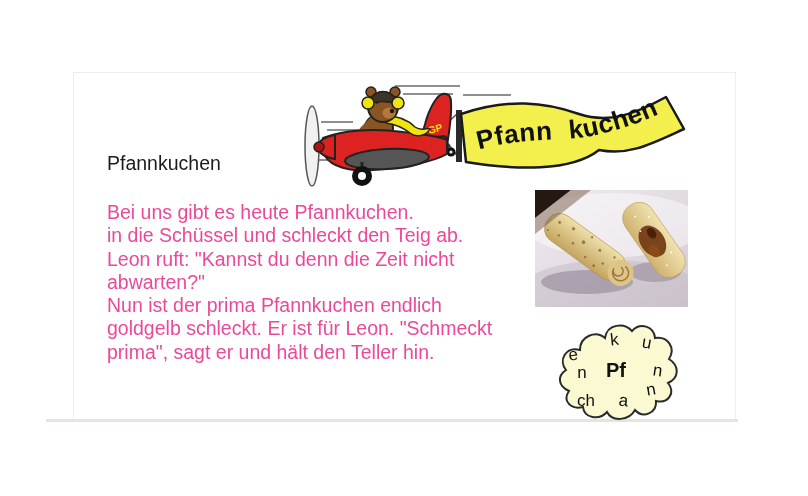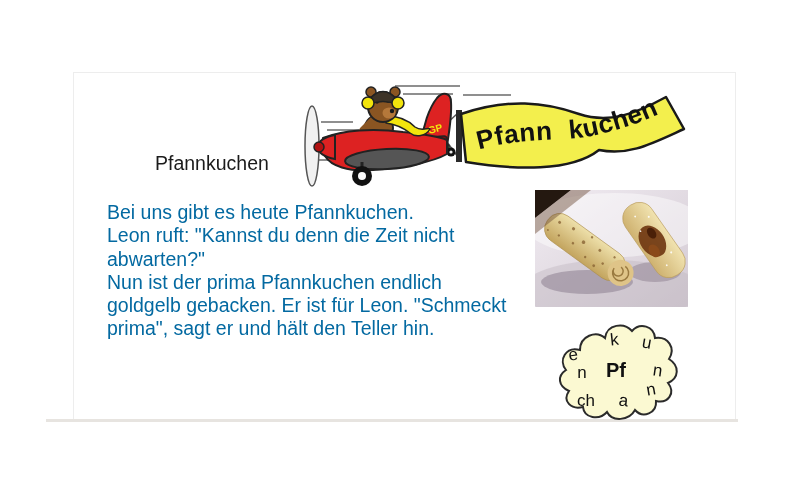--- a/index.html
+++ b/index.html
@@ -1,43 +1,44 @@
 <!DOCTYPE html>
 <html><head>
 <meta charset="utf-8">
 <style>
   html,body{margin:0;padding:0;background:#ffffff;}
   body{font-family:"Liberation Sans", sans-serif;}
   .stage{position:relative;width:808px;height:496px;background:#ffffff;overflow:hidden;}
   .card{position:absolute;left:73px;top:72px;width:661px;height:347px;background:#ffffff;border:1px solid #ededed;}
   .bottom-rule{position:absolute;left:46px;top:419px;width:692px;height:3px;background:#e7e4e0;}
-  .title{position:absolute;left:107px;top:152px;font-size:19.5px;color:#1b1b1b;margin-left:48px;}
-  .story{position:absolute;left:107px;top:201px;font-size:19.5px;line-height:23.3px;color:#0369a1;}
+  .title{position:absolute;left:107px;top:152px;font-size:19.5px;color:#1b1b1b;}
+  .story{position:absolute;left:107px;top:201px;font-size:19.5px;line-height:23.3px;color:#ec4899;}
   .story div{white-space:nowrap;}
   .plane-wrap{position:absolute;left:283px;top:80px;width:420px;height:112px;}
   .photo-wrap{position:absolute;left:535px;top:190px;width:153px;height:117px;}
   .cloud-wrap{position:absolute;left:552px;top:318px;width:130px;height:104px;}
   svg{display:block;}
 </style>
 </head>
 <body>
 
 <div class="stage">
 
   <div class="card"></div>
   <div class="bottom-rule"></div>
 
   <div class="title">Pfannkuchen</div>
 
   <div class="story">
     <div>Bei uns gibt es heute Pfannkuchen.</div>
+    <div>in die Schüssel und schleckt den Teig ab.</div>
     <div>Leon ruft: "Kannst du denn die Zeit nicht</div>
     <div>abwarten?"</div>
     <div>Nun ist der prima Pfannkuchen endlich</div>
-    <div>goldgelb gebacken. Er ist für Leon. "Schmeckt</div>
+    <div>goldgelb schleckt. Er ist für Leon. "Schmeckt</div>
     <div>prima", sagt er und hält den Teller hin.</div>
   </div>
 
   <div class="plane-wrap">
     <svg width="420" height="112" viewBox="0 0 420 112">
 
       <g stroke="#8f8f8f" stroke-width="2">
         <line x1="112" y1="6" x2="177" y2="6"></line>
         <line x1="120" y1="14" x2="170" y2="14"></line>
         <line x1="180" y1="15" x2="228" y2="15"></line>

